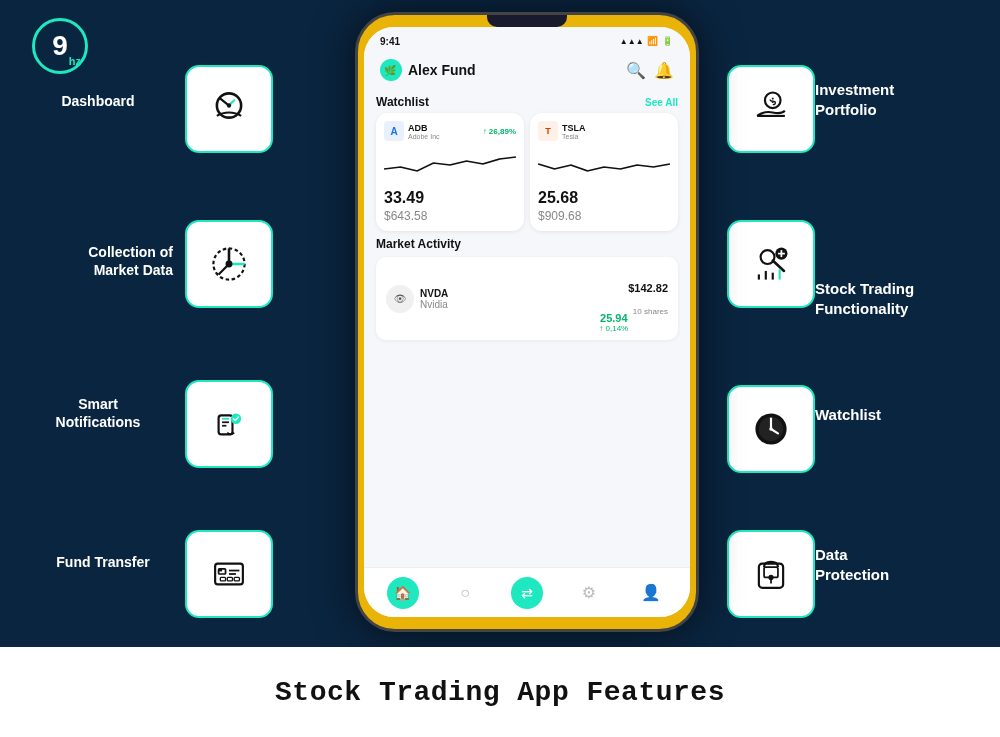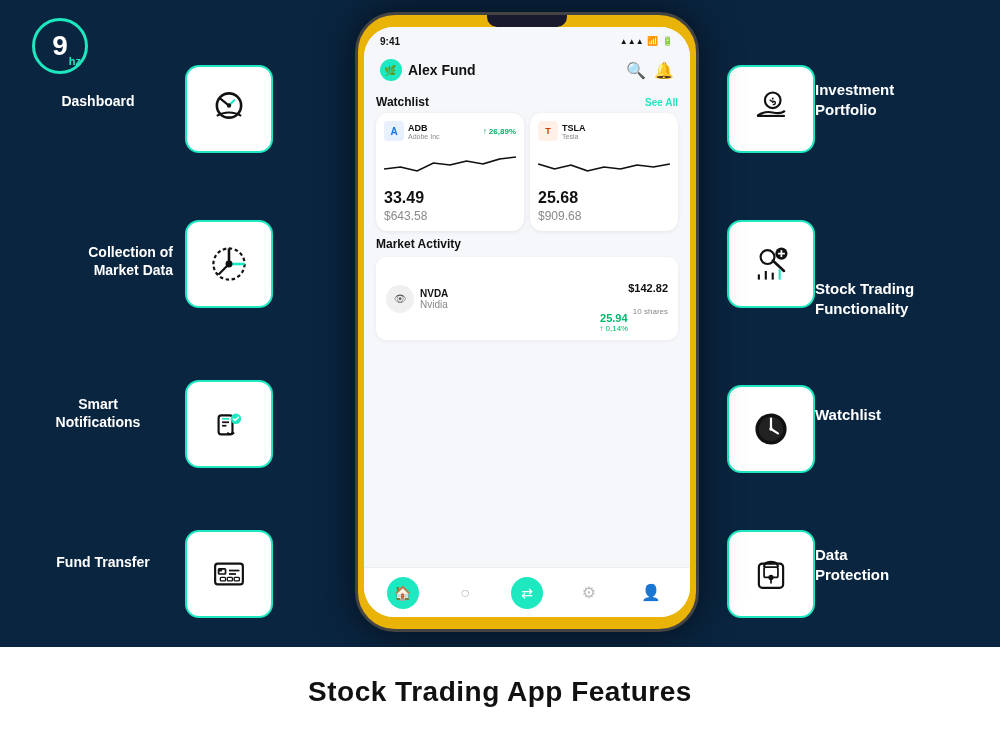--- a/index.html
+++ b/index.html
@@ -16,20 +16,21 @@
     .bottom-bar {
       position: absolute;
       bottom: 0;
       left: 0;
       width: 1000px;
       height: 90px;
       background: #ffffff;
       display: flex;
       align-items: center;
       justify-content: center;
+      font-family: Liberation Mono, monospace;
     }
 
     .bottom-title {
       font-size: 28px;
       font-weight: 900;
       color: #111;
       letter-spacing: 0.5px;
     }
 
     

